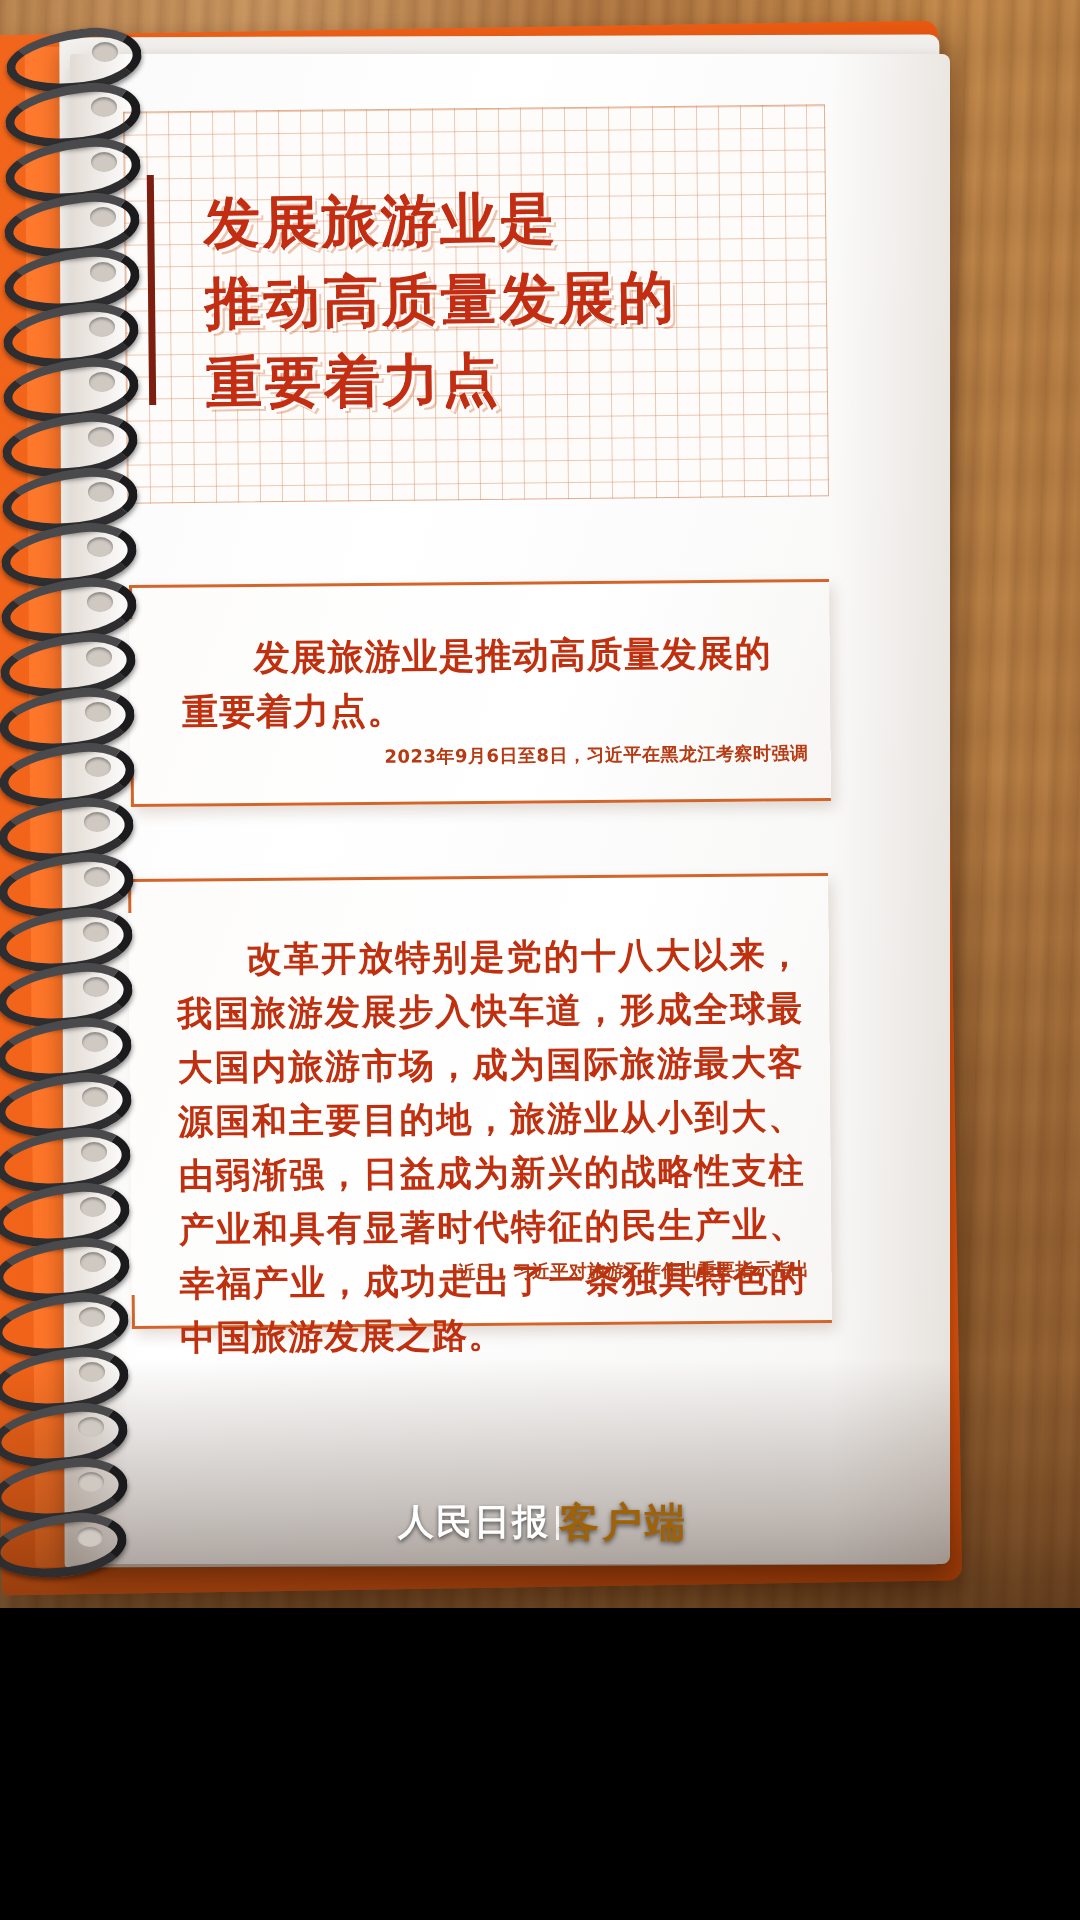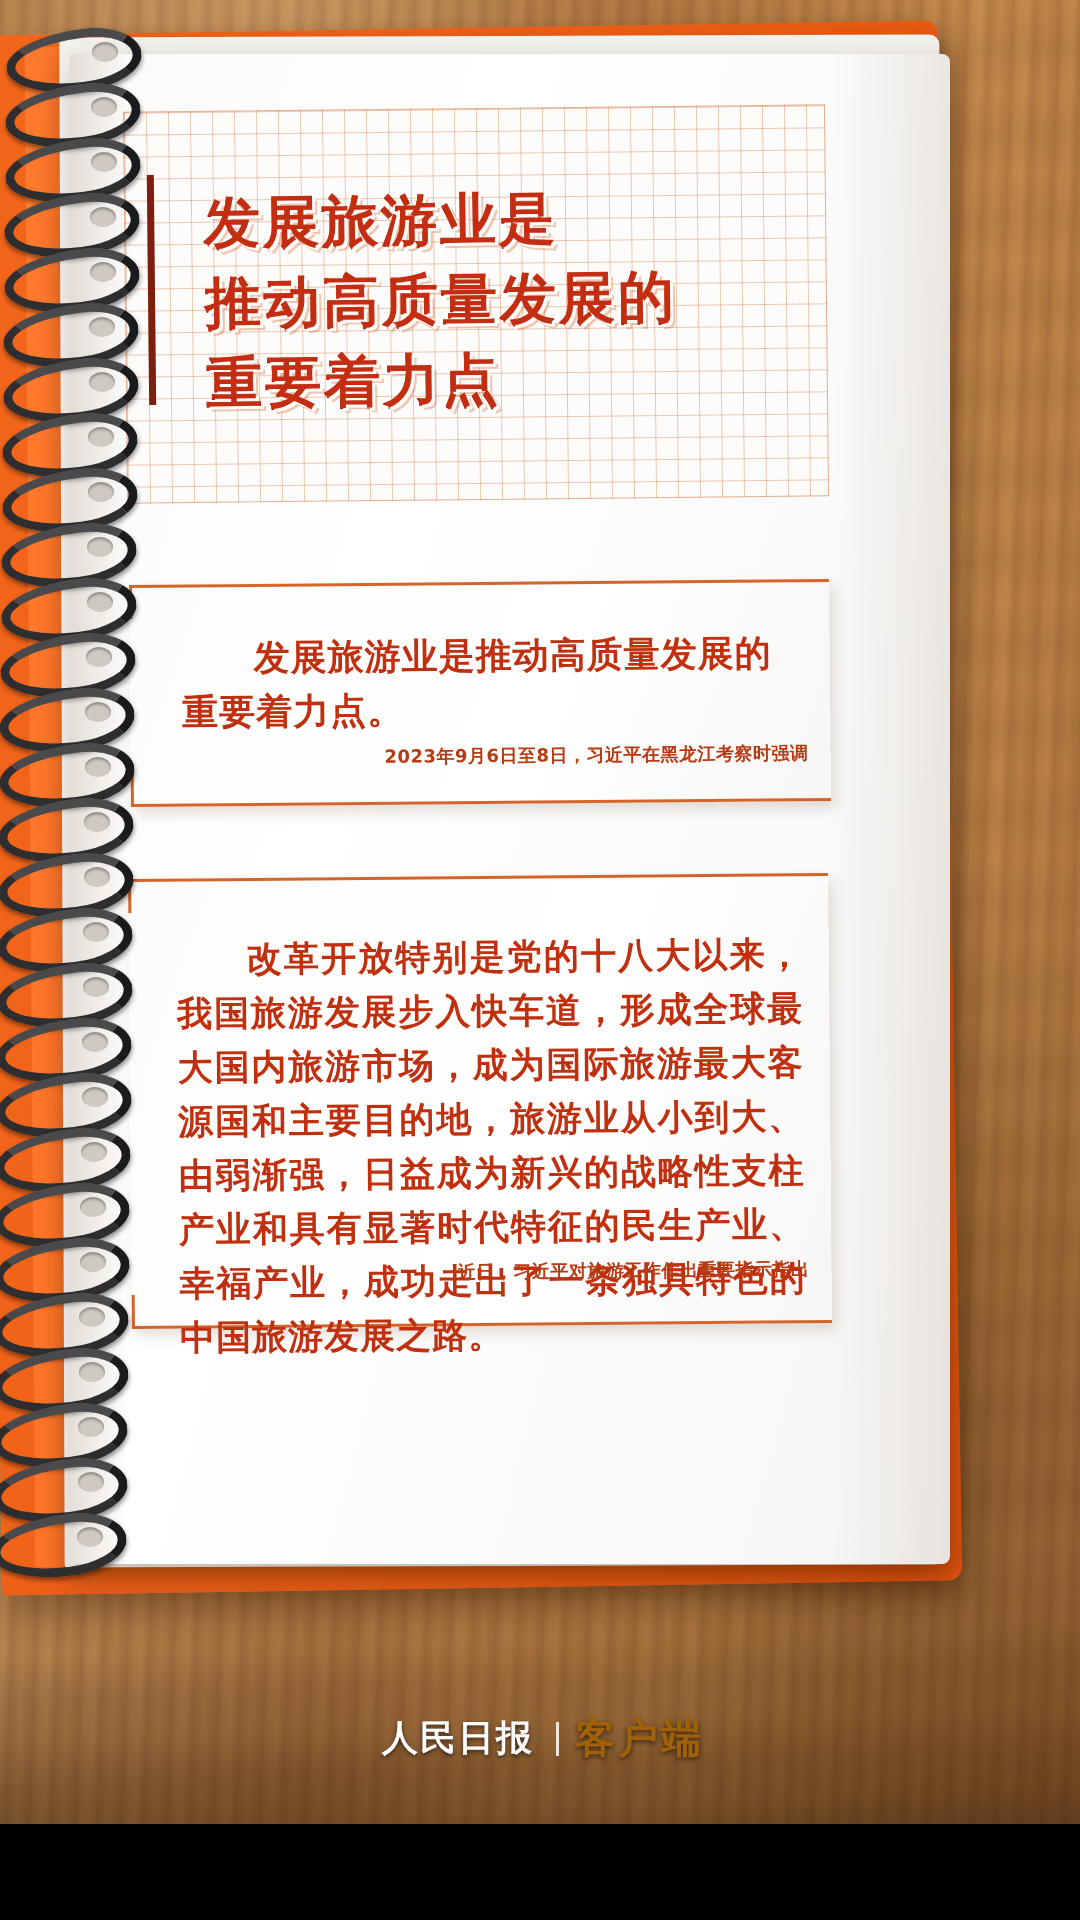--- a/index.html
+++ b/index.html
@@ -6,21 +6,21 @@
     margin: 0;
     padding: 0;
     background: #000;
   }
   body {
     font-family: "Liberation Sans", sans-serif;
   }
   .poster {
     position: relative;
     width: 1080px;
-    height: 1824px;
+    height: 1608px;
     overflow: hidden;
     background: #b5musk;
   }
   
   .wood-bg {
     position: absolute;
     inset: 0;
     background:
       repeating-linear-gradient(92deg,
         rgba(120,72,34,0.30) 0px,
@@ -281,21 +281,21 @@
 
   
   .footer {
     position: absolute;
     left: 0;
     right: 0;
     bottom: 58px;
     display: flex;
     align-items: center;
     justify-content: center;
-    gap: 16px;
+    gap: 0;
   }
   .logo-mark {
     color: #ffffff;
     font-family: "DejaVu Serif", serif;
     font-weight: bold;
     font-size: 36px;
     letter-spacing: 2px;
     padding: 2px 6px;
     text-shadow: 0 2px 4px rgba(0,0,0,0.6);
   }

